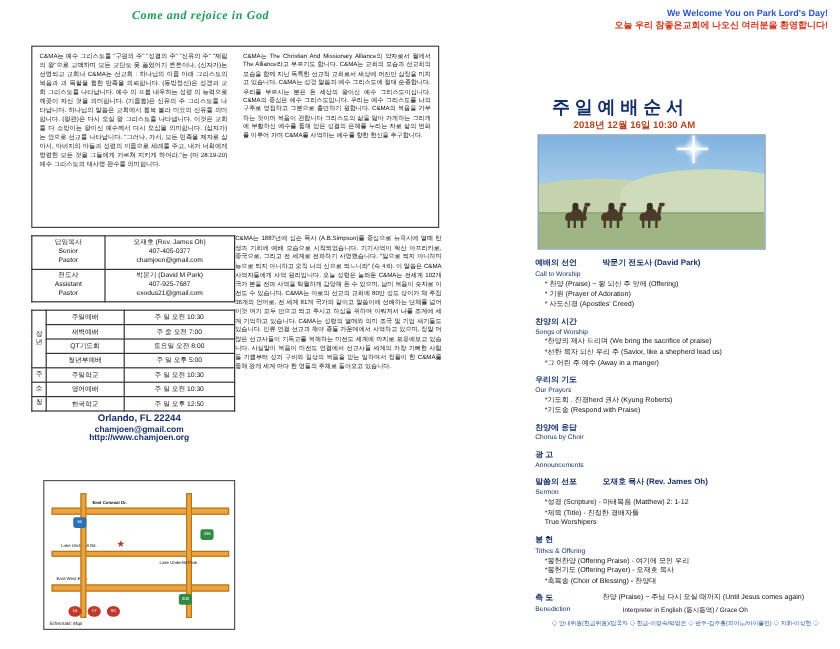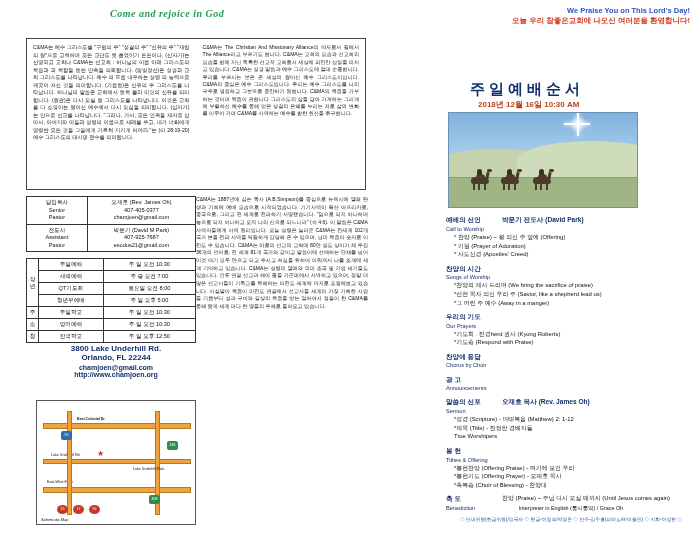--- a/index.html
+++ b/index.html
@@ -41,21 +41,21 @@
     font-size:7px; font-weight:bold; color:#0d5fab; letter-spacing:.3px;
   }
   .logo-kor {
     position:absolute; left:48px; top:12px;
     font-size:26px; font-weight:bold; color:#0d5fab;
     font-family:"DejaVu Sans", sans-serif; letter-spacing:-1px;
   }
   .logo-kor .red { color:#c0392b; }
 
   .order-title {
-    position:absolute; left:470px; top:80px;
+    position:absolute; left:460px; top:80px;
     font-size:15px; font-weight:bold; color:#14306b;
     letter-spacing:4px;
   }
   .order-date {
     position:absolute; left:478px; top:99px;
     font-size:8px; font-weight:bold; color:#b8431f;
   }
 
   
   .nativity {
@@ -184,21 +184,21 @@
     position:absolute; left:446px; top:516px; width:250px; text-align:center;
     font-size:4.8px; color:#1f4fa8;
   }
 </style>
 </head>
 <body>
 
 <div class="page">
 
   <div class="top-left-title">Come and rejoice in God</div>
-  <div class="top-right-1">We Praise You on This Lord's Day!</div>
+  <div class="top-right-1">We Welcome You on Park Lord's Day!</div>
   <div class="top-right-2">오늘 우리 참좋은교회에 나오신 여러분을 환영합니다!</div>
 
 
   <div class="order-title">주일예배순서</div>
   <div class="order-date">2018년 12월 16일 10:30 AM</div>
 
   <div class="nativity">
     <div class="nv-glow"></div>
     <div class="nv-star"></div>
     <div class="nv-hill"></div>
@@ -298,21 +298,20 @@
     </tr>
     <tr>
       <td class="vert">청</td>
       <td>한국학교</td>
       <td>주 일 오후 12:50</td>
     </tr>
   </tbody>
     </table>
 
   <div class="addr">
-    <div class="a1">3800 Lake Underhill Rd.</div>
     <div class="a2">Orlando, FL 22244</div>
     <div class="a3">chamjoen@gmail.com</div>
     <div class="a4">http://www.chamjoen.org</div>
   </div>
 
   <div class="map">
     <div class="road-h" style="left:6px; top:22px; width:148px; height:6px;"></div>
     <div class="lbl" style="left:40px; top:16px; font-weight:bold;">East Colonial Dr.</div>
     <div class="road-h" style="left:6px; top:58px; width:148px; height:5px;"></div>
     <div class="lbl" style="left:14px; top:52px;">Lake Underhill Rd.</div>

